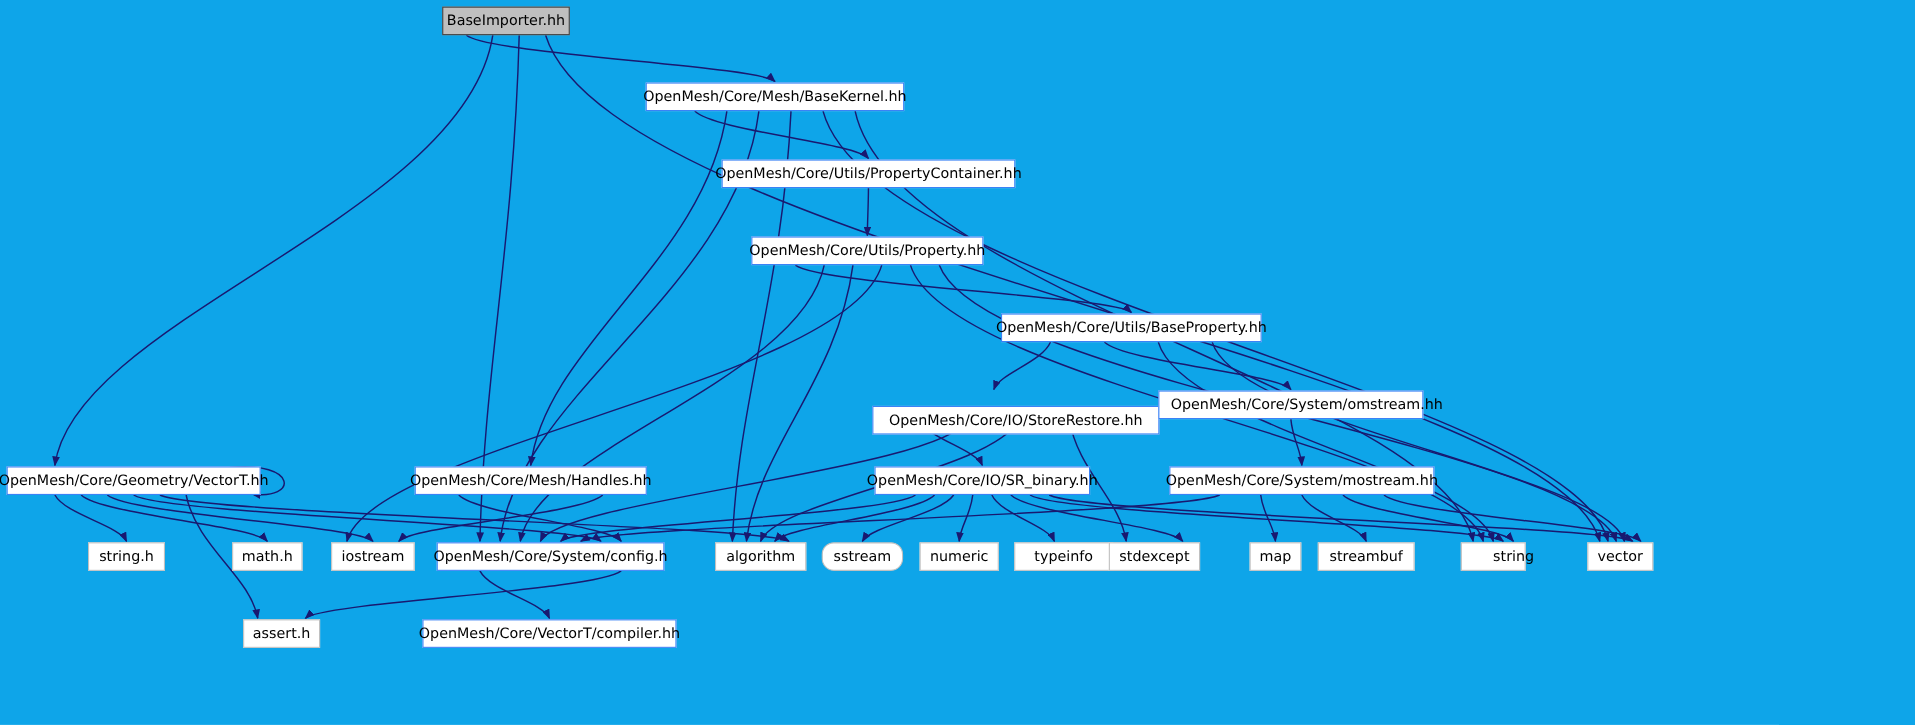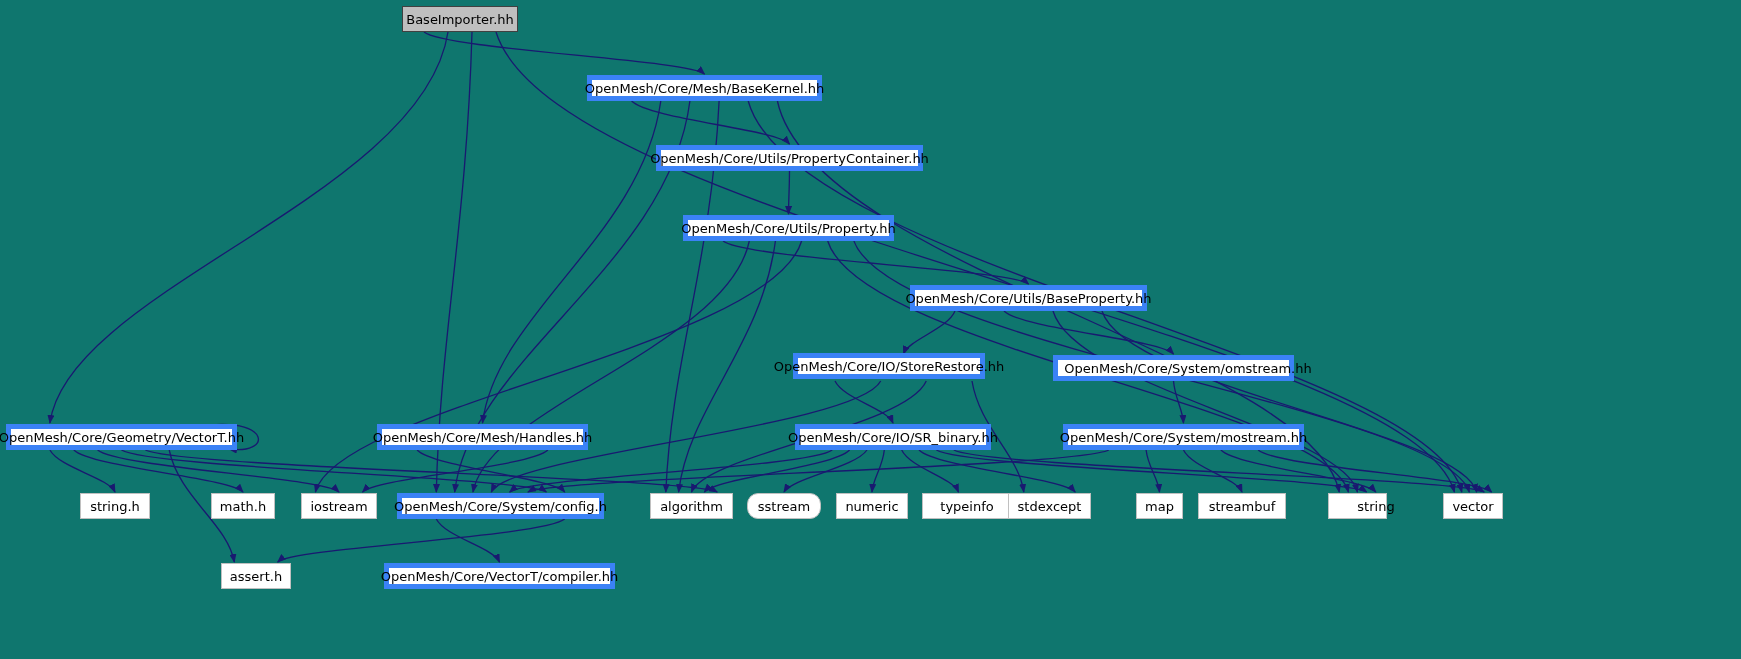--- a/index.html
+++ b/index.html
@@ -1,39 +1,39 @@
 <!DOCTYPE html>
 <html><head>
 <meta charset="utf-8">
 <title>BaseImporter.hh include dependency graph</title>
 <style>
   html,body{margin:0;padding:0;background:#ffffff;}
   #stage{
     position:relative;
     width:1741px;height:659px;
-    background:#0f766e;
+    background:#0ea5e9;
     font-family:"DejaVu Sans","Liberation Sans",sans-serif;
     overflow:hidden;
   }
   #edges{position:absolute;left:0;top:0;width:1741px;height:659px;}
   .node{
     position:absolute;
     box-sizing:border-box;
     display:flex;align-items:center;justify-content:center;
     white-space:nowrap;
     font-size:13px;
     line-height:1;
     color:#000000;
     background:#ffffff;
     border:1px solid #808080;
     height:26px;
     padding:0 7px;
     z-index:5;
   }
-  .node.hdr{ border:5px solid #3b82f6;align-items:center; }
+  .node.hdr{ border:1px solid #3b82f6;align-items:center; }
   .node.root{ background:#bfbfbf; border:1px solid #404040; }
   .node.leaf{ border:1px solid #c0c0c0; }
 </style>
 </head>
 <body>
 
 <div id="stage">
   <svg id="edges" xmlns="http://www.w3.org/2000/svg" viewBox="0 0 1741 659">
     <defs>
       <marker id="ar" markerWidth="9" markerHeight="7" refX="8" refY="3.5" orient="auto" markerUnits="userSpaceOnUse">
@@ -102,21 +102,21 @@
       </div>
       <div class="node hdr" style="left: 656px; top: 145px; width: 267px;">
         <span>OpenMesh/Core/Utils/PropertyContainer.hh</span>
       </div>
       <div class="node hdr" style="left: 683px; top: 215px; width: 211px;">
         <span>OpenMesh/Core/Utils/Property.hh</span>
       </div>
       <div class="node hdr" style="left: 910px; top: 285px; width: 237px;">
         <span>OpenMesh/Core/Utils/BaseProperty.hh</span>
       </div>
-      <div class="node hdr" style="left: 793px; top: 353px; width: 192px;">
+      <div class="node hdr" style="left: 793px; top: 369px; width: 261px;">
         <span>OpenMesh/Core/IO/StoreRestore.hh</span>
       </div>
       <div class="node hdr" style="left: 1053px; top: 355px; width: 241px; padding-left: 36px;">
         <span>OpenMesh/Core/System/omstream.hh</span>
       </div>
       <div class="node hdr" style="left: 6px; top: 424px; width: 231px;">
         <span>OpenMesh/Core/Geometry/VectorT.hh</span>
       </div>
       <div class="node hdr" style="left: 377px; top: 424px; width: 211px;">
         <span>OpenMesh/Core/Mesh/Handles.hh</span>

